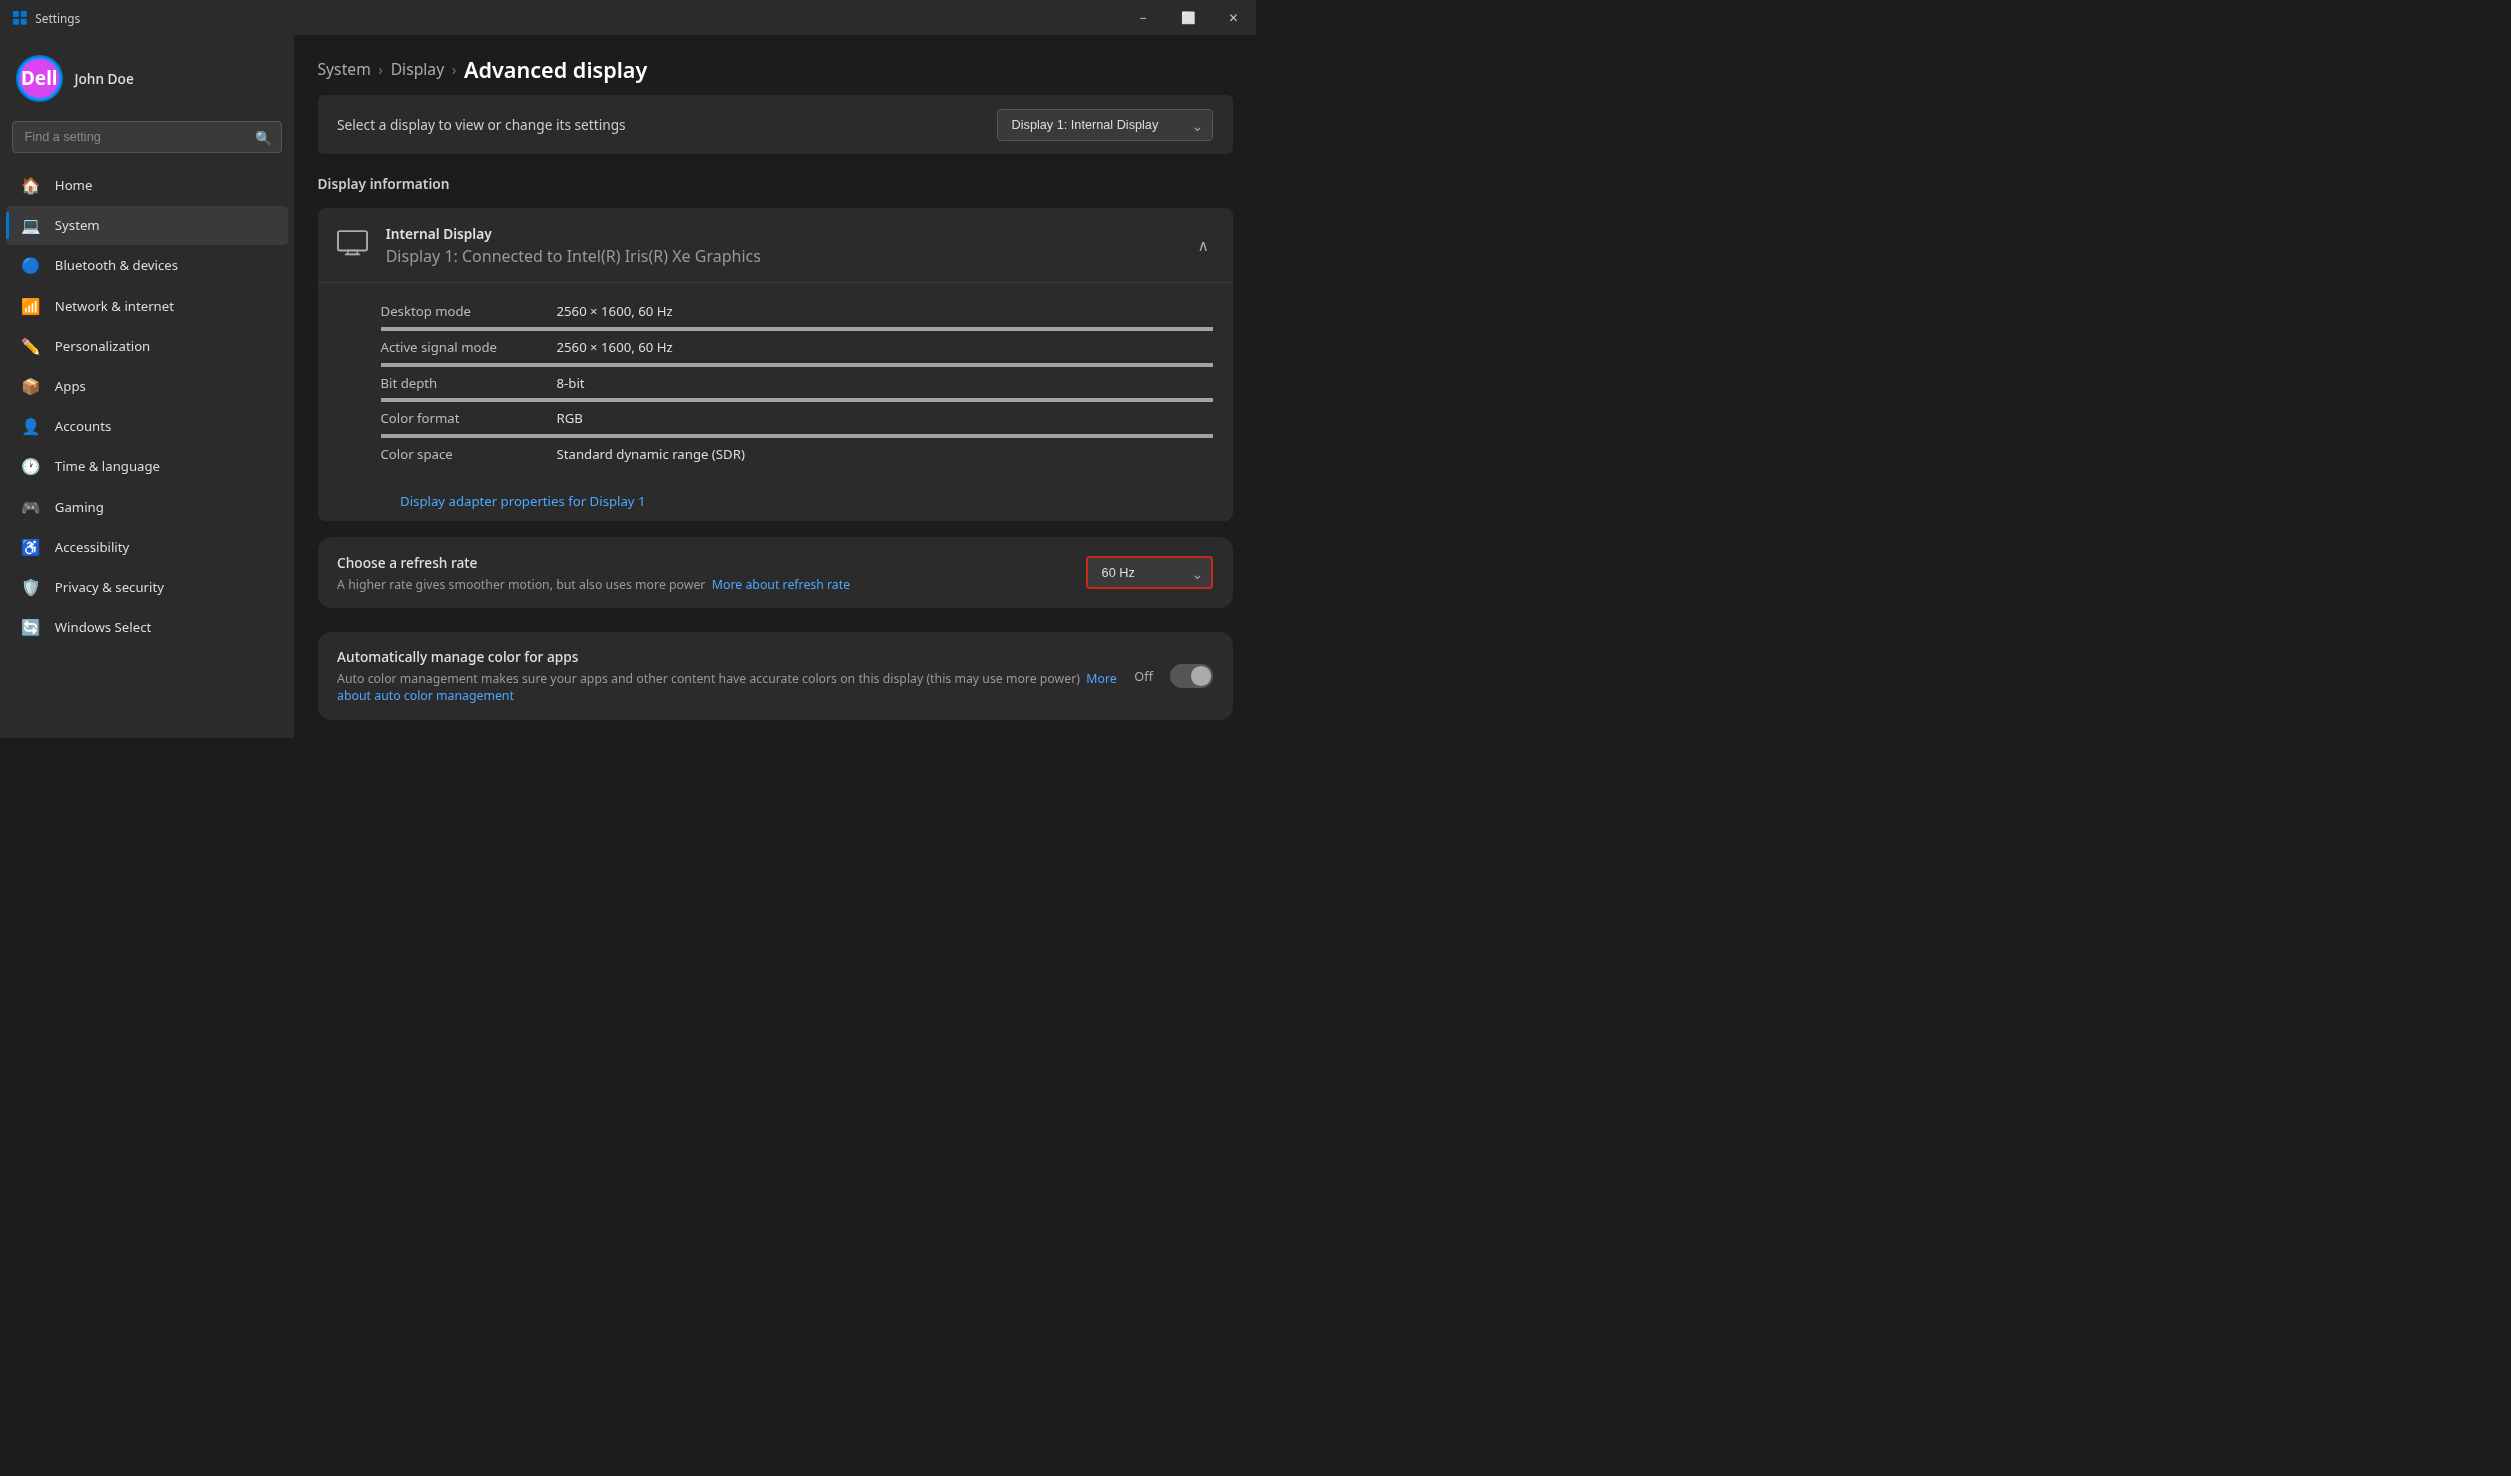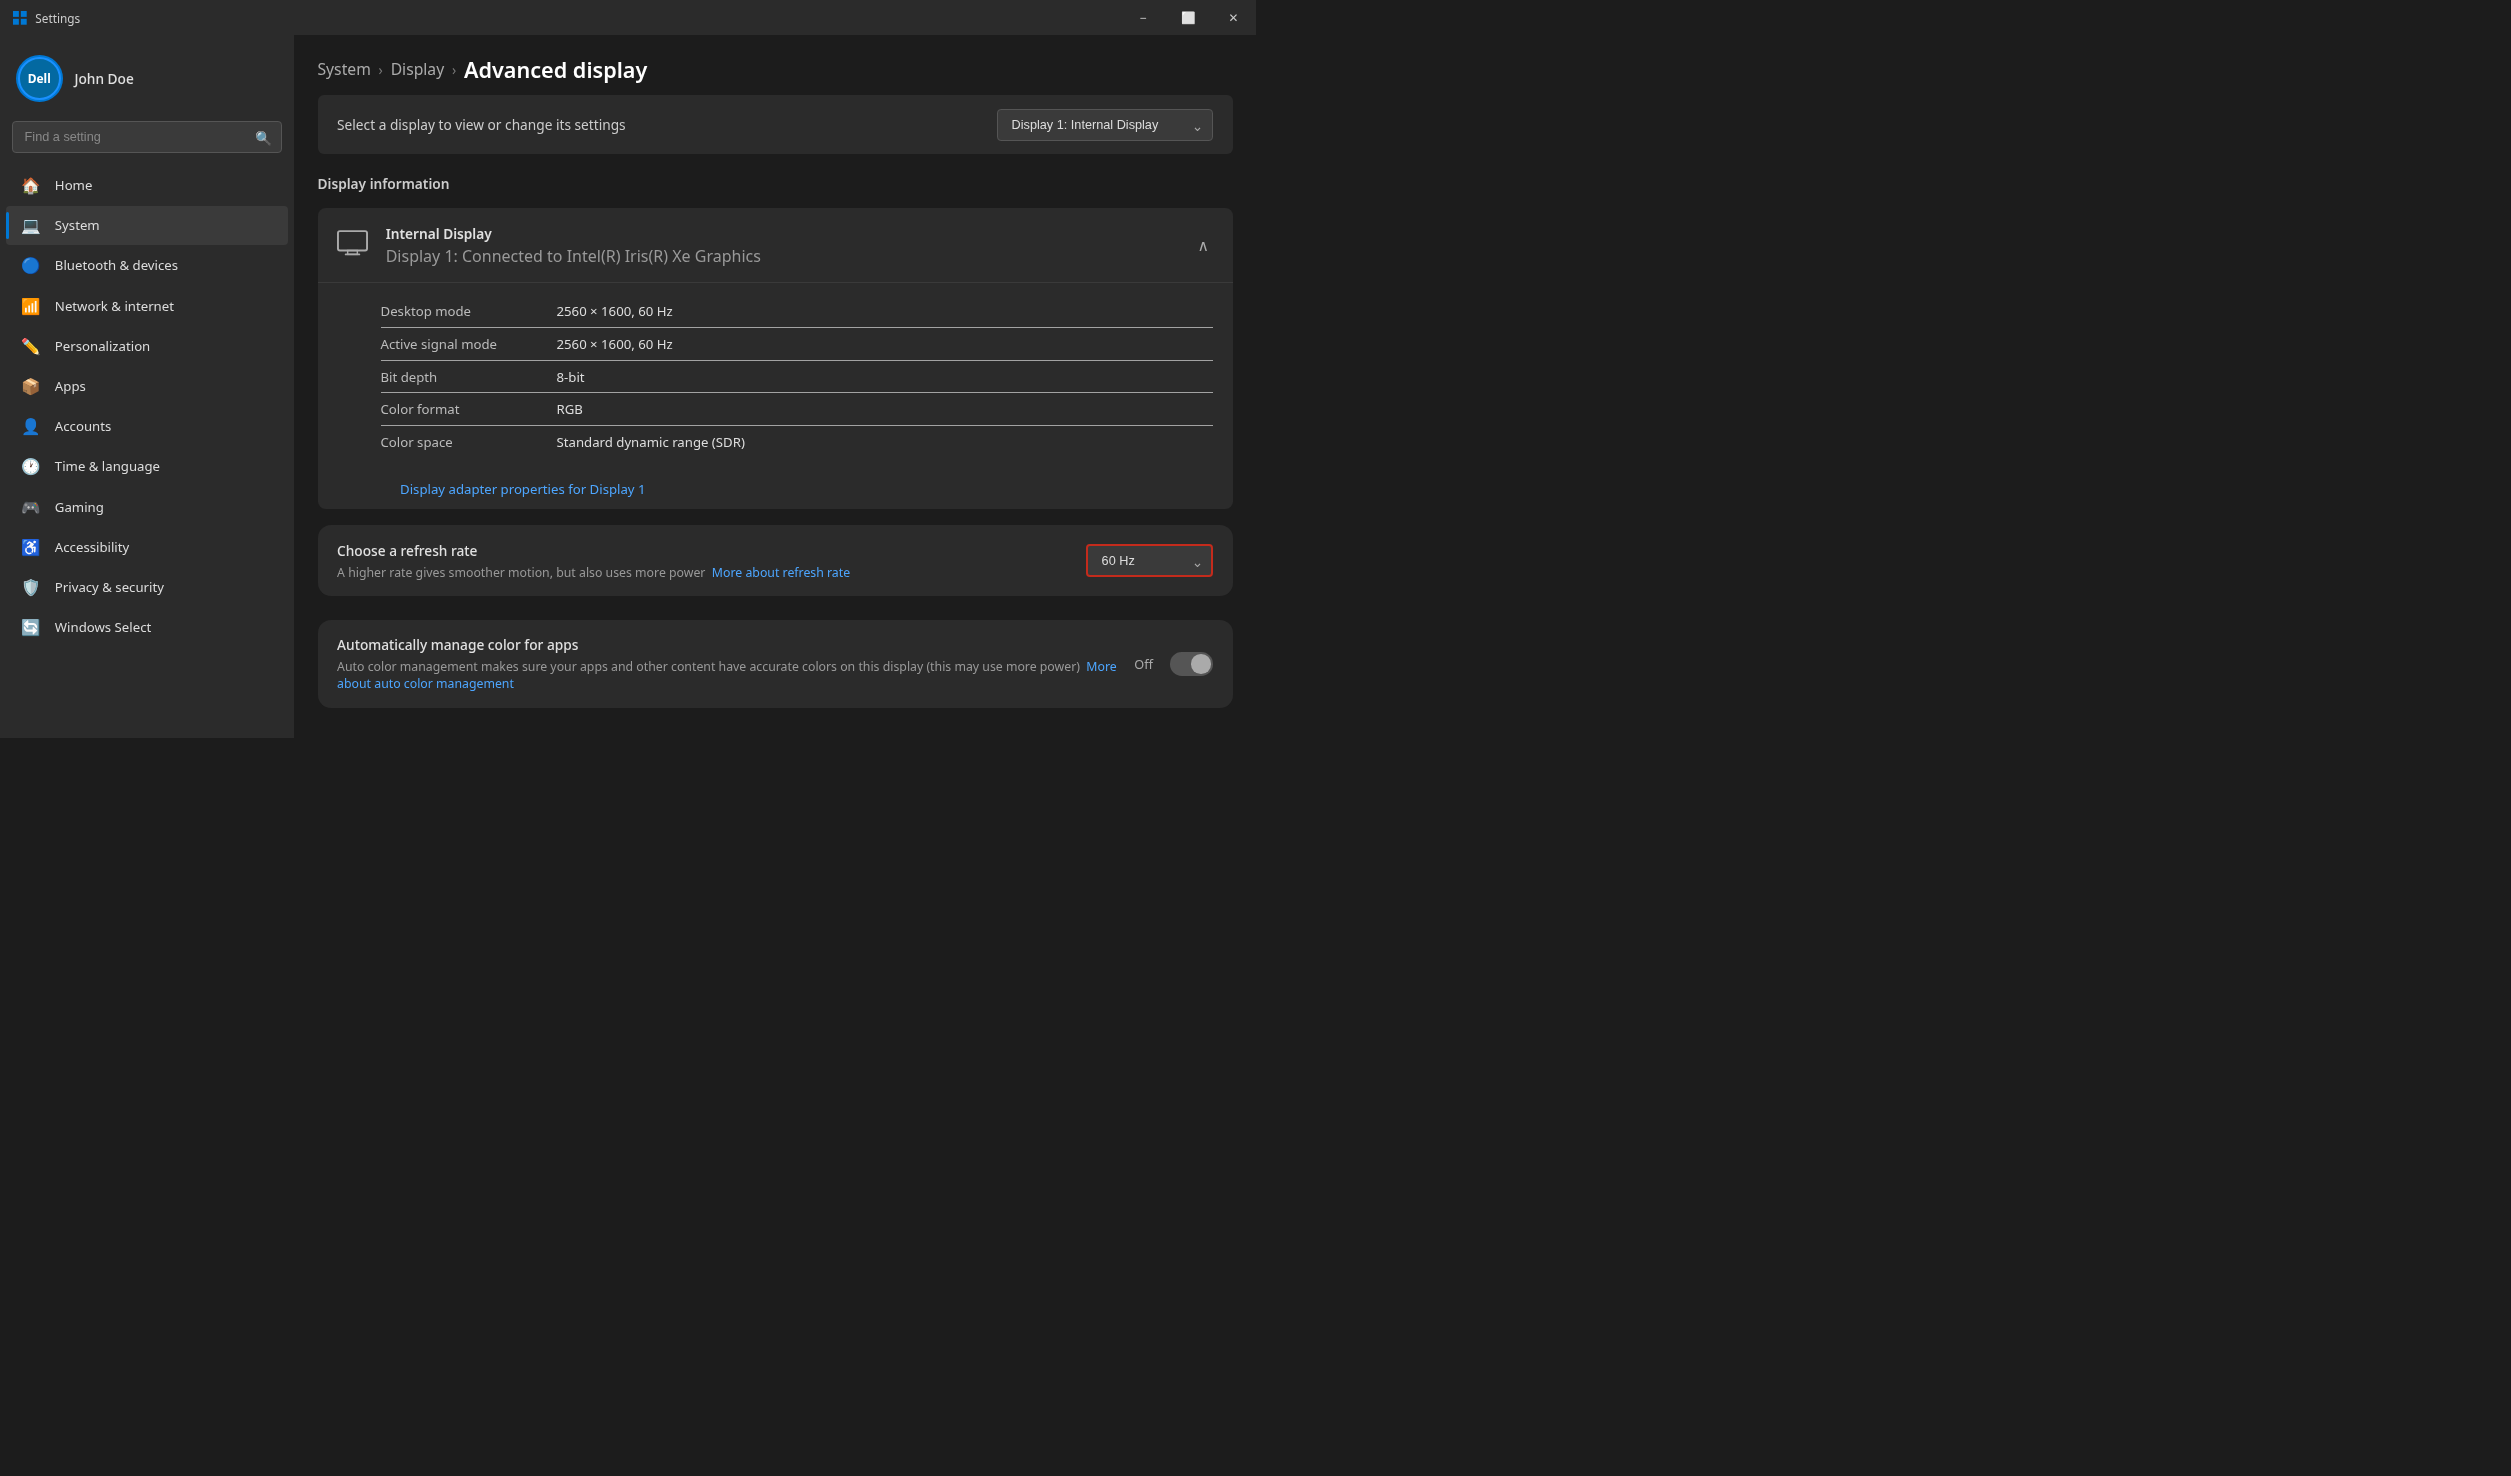--- a/index.html
+++ b/index.html
@@ -88,25 +88,25 @@
       font-size: 10.8px;
       font-weight: bold;
       color: white;
       flex-shrink: 0;
       overflow: hidden;
     }
     .dell-logo {
       width: 43px;
       height: 43px;
       border-radius: 50%;
-      background: #0369a1;
+      background: #d946ef;
       display: flex;
       align-items: center;
       justify-content: center;
-      font-size: 12px;
+      font-size: 19px;
       font-weight: bold;
       color: white;
       border: 2px solid #1a90ff;
     }
     .user-name {
       font-size: 13.7px;
       color: #e0e0e0;
       font-weight: 500;
     }
 
@@ -295,21 +295,21 @@
       cursor: pointer;
       padding: 3.9px;
     }
 
     .info-rows {
       padding: 11.8px 19.6px 11.8px 63px;
     }
     .info-row {
       display: flex;
       padding: 6.9px 0;
-      border-bottom: 1px solid #a3a3a3;
+      border-bottom: 4px solid #a3a3a3;
     }
     .info-row:last-child { border-bottom: none; }
     .info-key {
       width: 176px;
       color: #bbb;
       font-size: 13.2px;
       flex-shrink: 0;
     }
     .info-value {
       color: #ddd;

